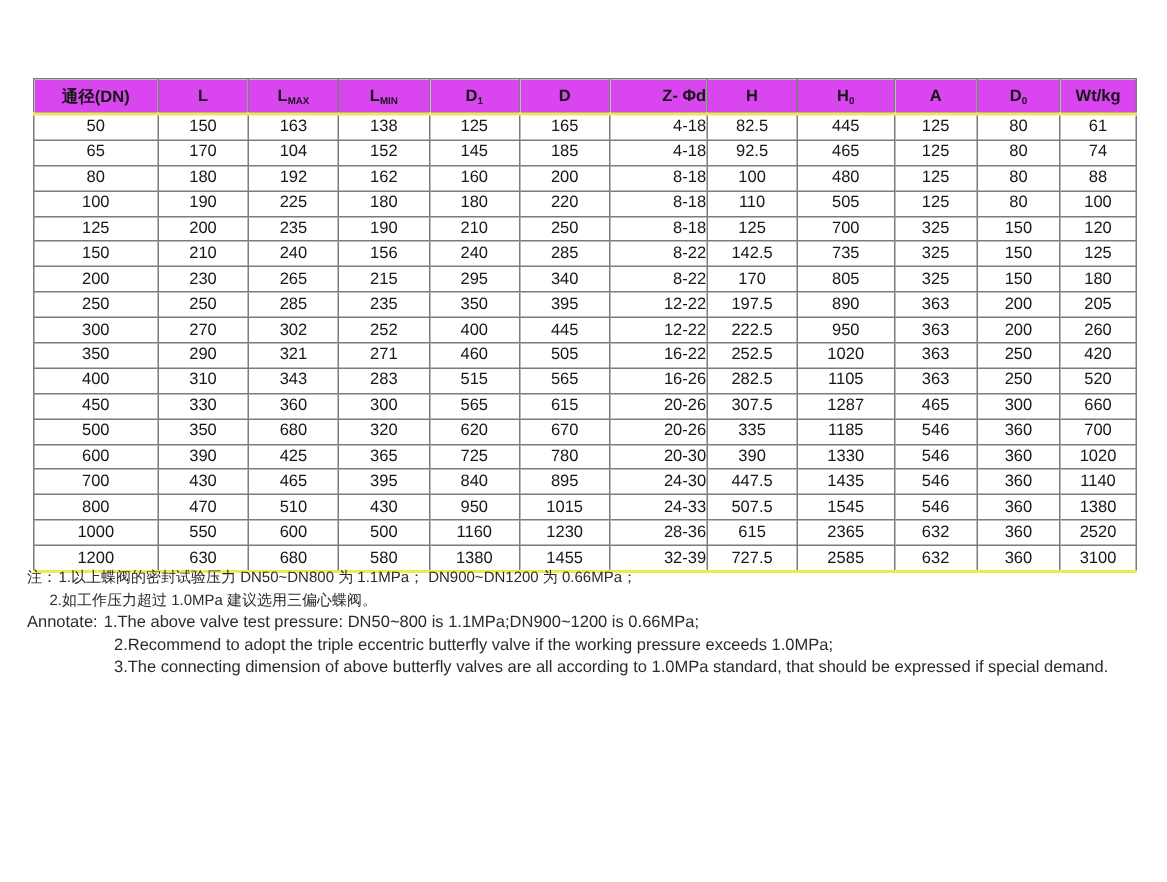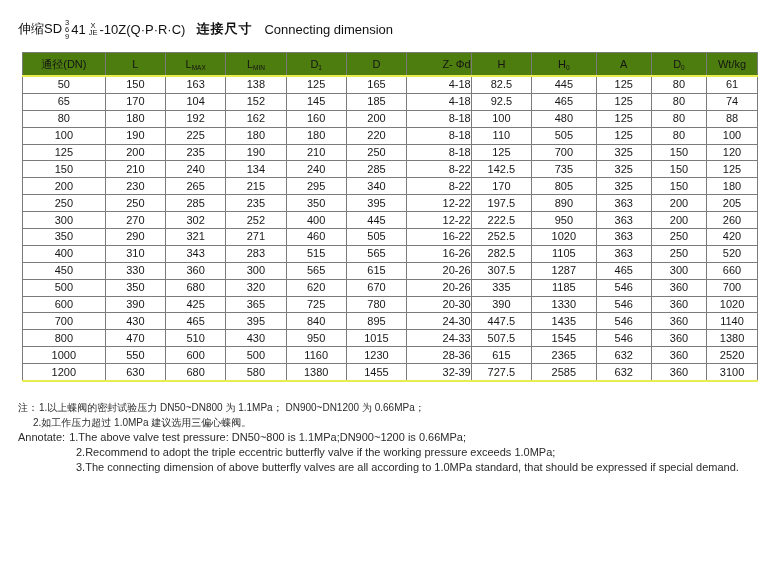--- a/index.html
+++ b/index.html
@@ -17,68 +17,52 @@
     display:inline-flex;flex-direction:column;align-items:center;justify-content:center;
     font-size:7.5px;line-height:7px;margin:0 2px;color:#111;
   }
   .t-cn{font-weight:bold;margin-left:10px;letter-spacing:1px;}
   .t-en{margin-left:12px;}
   
   .table-wrap{position:absolute;left:22px;top:52px;width:736px;}
   table{width:100%;border-collapse:collapse;table-layout:fixed;}
   th,td{border:1px solid #7b7b7b;padding:0;text-align:center;overflow:hidden;}
   thead th{
-    background:#4d7c0f;height:22px;font-weight:normal;font-size:11px;
+    background:#d946ef;height:22px;font-weight:bold;font-size:11px;
     border-bottom:2px solid #e9ec4f;color:#141414;
   }
   tbody td{height:15.9px;font-size:11px;line-height:15px;color:#171717;}
   tbody tr:last-child td{border-bottom:2px solid #e9ec4f;}
   sub.hsub{font-size:6.5px;vertical-align:-2px;line-height:0;}
   th:nth-child(1),td:nth-child(1){width:11.3%;}
   th:nth-child(2),td:nth-child(2){width:8.2%;}
   th:nth-child(3),td:nth-child(3){width:8.2%;}
   th:nth-child(4),td:nth-child(4){width:8.2%;}
   th:nth-child(5),td:nth-child(5){width:8.2%;}
   th:nth-child(6),td:nth-child(6){width:8.2%;}
   th:nth-child(7),td:nth-child(7){width:8.8%;text-align:right;}
   th:nth-child(8),td:nth-child(8){width:8.2%;}
   th:nth-child(9),td:nth-child(9){width:8.8%;}
   th:nth-child(10),td:nth-child(10){width:7.5%;}
   th:nth-child(11),td:nth-child(11){width:7.5%;}
   th:nth-child(12),td:nth-child(12){width:6.9%;}
   
-  .notes{position:absolute;left:18px;top:401px;width:748px;color:#2b2b2b;}
+  .notes{position:absolute;left:18px;top:379px;width:748px;color:#2b2b2b;}
   .note-line{white-space:nowrap;}
   .note-line.cn{font-size:10px;line-height:14.5px;}
   .note-line.en{font-size:11px;line-height:15px;}
   .note-line .lbl{margin-right:1px;}
   .indent-cn{padding-left:15px;}
   .indent-en{padding-left:58px;}
 </style>
 </head>
 <body>
 
 <div class="page">
 
-  <div class="title">
-    <span class="t-part">伸缩SD</span>
-    <span class="stack">
-      <span>3</span>
-      <span>6</span>
-      <span>9</span>
-    </span>
-    <span class="t-part">41</span>
-    <span class="stack">
-      <span>X</span>
-      <span>JE</span>
-    </span>
-    <span class="t-part">-10Z(Q·P·R·C)</span>
-    <span class="t-cn">连接尺寸</span>
-    <span class="t-en">Connecting dimension</span>
-  </div>
 
   <div class="table-wrap">
     <table>
       <thead>
         <tr>
             <th><span>通径(DN)</span></th>
             <th><span>L</span></th>
             <th><span>L</span><sub class="hsub">MAX</sub></th>
             <th><span>L</span><sub class="hsub">MIN</sub></th>
             <th><span>D</span><sub class="hsub">1</sub></th>
@@ -159,21 +143,21 @@
             <td>125</td>
             <td>700</td>
             <td>325</td>
             <td>150</td>
             <td>120</td>
           </tr>
           <tr>
             <td>150</td>
             <td>210</td>
             <td>240</td>
-            <td>134</td>
+            <td>156</td>
             <td>240</td>
             <td>285</td>
             <td>8-22</td>
             <td>142.5</td>
             <td>735</td>
             <td>325</td>
             <td>150</td>
             <td>125</td>
           </tr>
           <tr>

